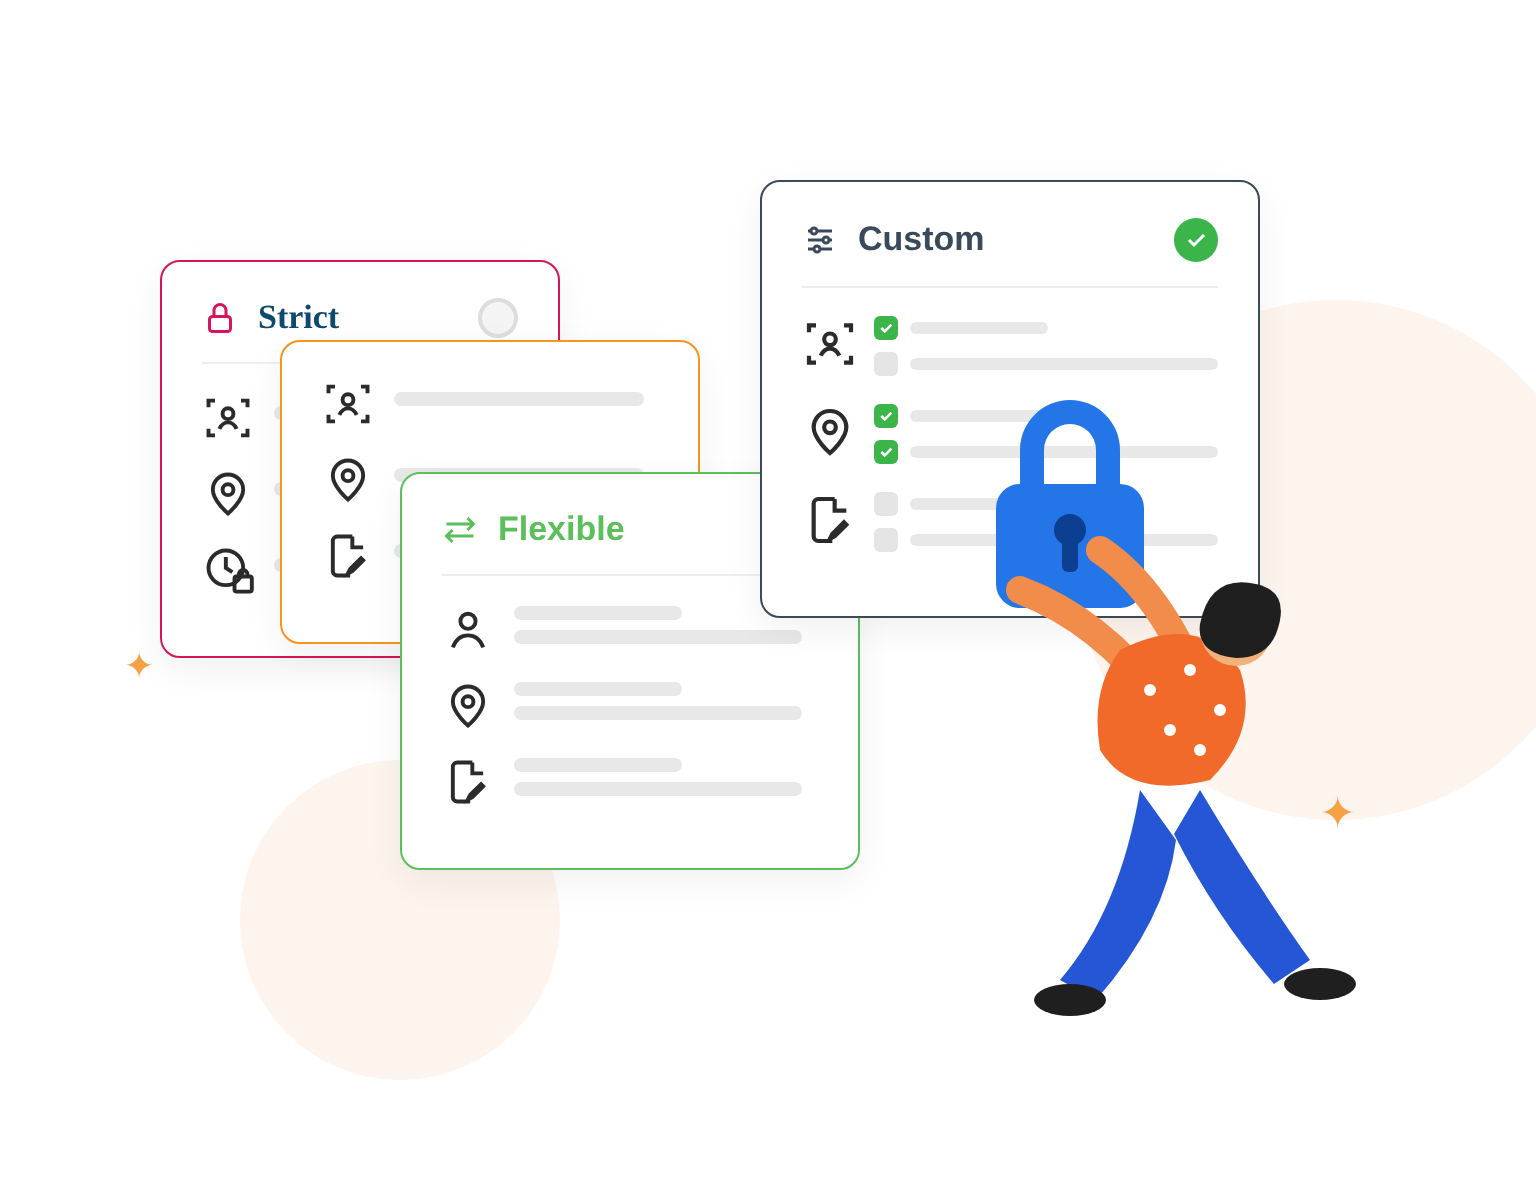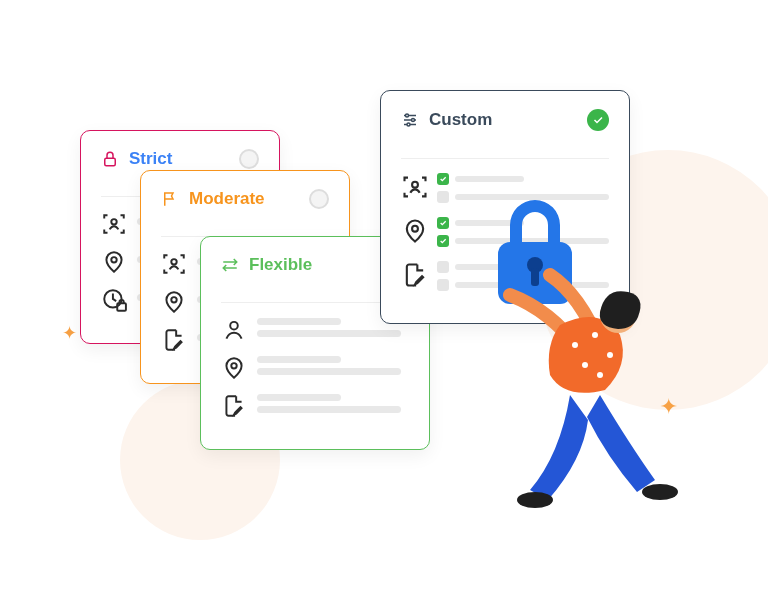--- a/index.html
+++ b/index.html
@@ -54,30 +54,30 @@
   .card-custom {
     border: 1.5px solid #3a4a5b;
     width: 250px;
     left: 380px;
     top: 90px;
   }
   .card-header {
     display: flex;
     align-items: center;
     gap: 10px;
-    padding-bottom: 27px;
+    padding-bottom: 12px;
     border-bottom: 1px solid #eee;
     margin-bottom: 14px;
   }
   .card-title {
     font-weight: 700;
     font-size: 17px;
     flex: 1;
   }
-  .card-strict .card-title { color: #3b82f6; }
+  .card-strict .card-title { color: #0c4a6e; font-family: Liberation Serif, serif; }
   .card-moderate .card-title { color: #f7941d; }
   .card-flexible .card-title { color: #5bbf5b; }
   .card-custom .card-title { color: #3a4a5b; }
 
   .header-icon { width: 18px; height: 18px; display:flex; align-items:center; justify-content:center; }
   .radio-empty {
     width: 20px; height: 20px; border-radius: 50%;
     border: 2px solid #ddd;
     background: #f4f4f4;
   }
@@ -184,29 +184,20 @@
           <path d="M17 15v-1a2 2 0 014 0v1"></path>
         </svg>
     </span>
     <div class="lines">
         <div class="line short"></div>
       </div>
   </div>
 </div>
 
 <div class="card card-moderate">
-  <div class="card-header">
-    <span class="header-icon">
-      <svg viewBox="0 0 24 24" fill="none" stroke="#f7941d" stroke-width="2">
-          <path d="M5 21V4h11l-2 4 2 4H5"></path>
-        </svg>
-    </span>
-    <span class="card-title">Moderate</span>
-    <span class="radio-empty"></span>
-  </div>
   <div class="row">
     <span class="row-icon">
       <svg viewBox="0 0 24 24" fill="none" stroke="currentColor" stroke-width="1.8">
           <path d="M3 7V4h3M21 7V4h-3M3 17v3h3M21 17v3h-3"></path>
           <circle cx="12" cy="10" r="2.5"></circle>
           <path d="M8 17c1-2 2.5-3 4-3s3 1 4 3"></path>
         </svg>
     </span>
     <div class="lines">
         <div class="line long"></div>

